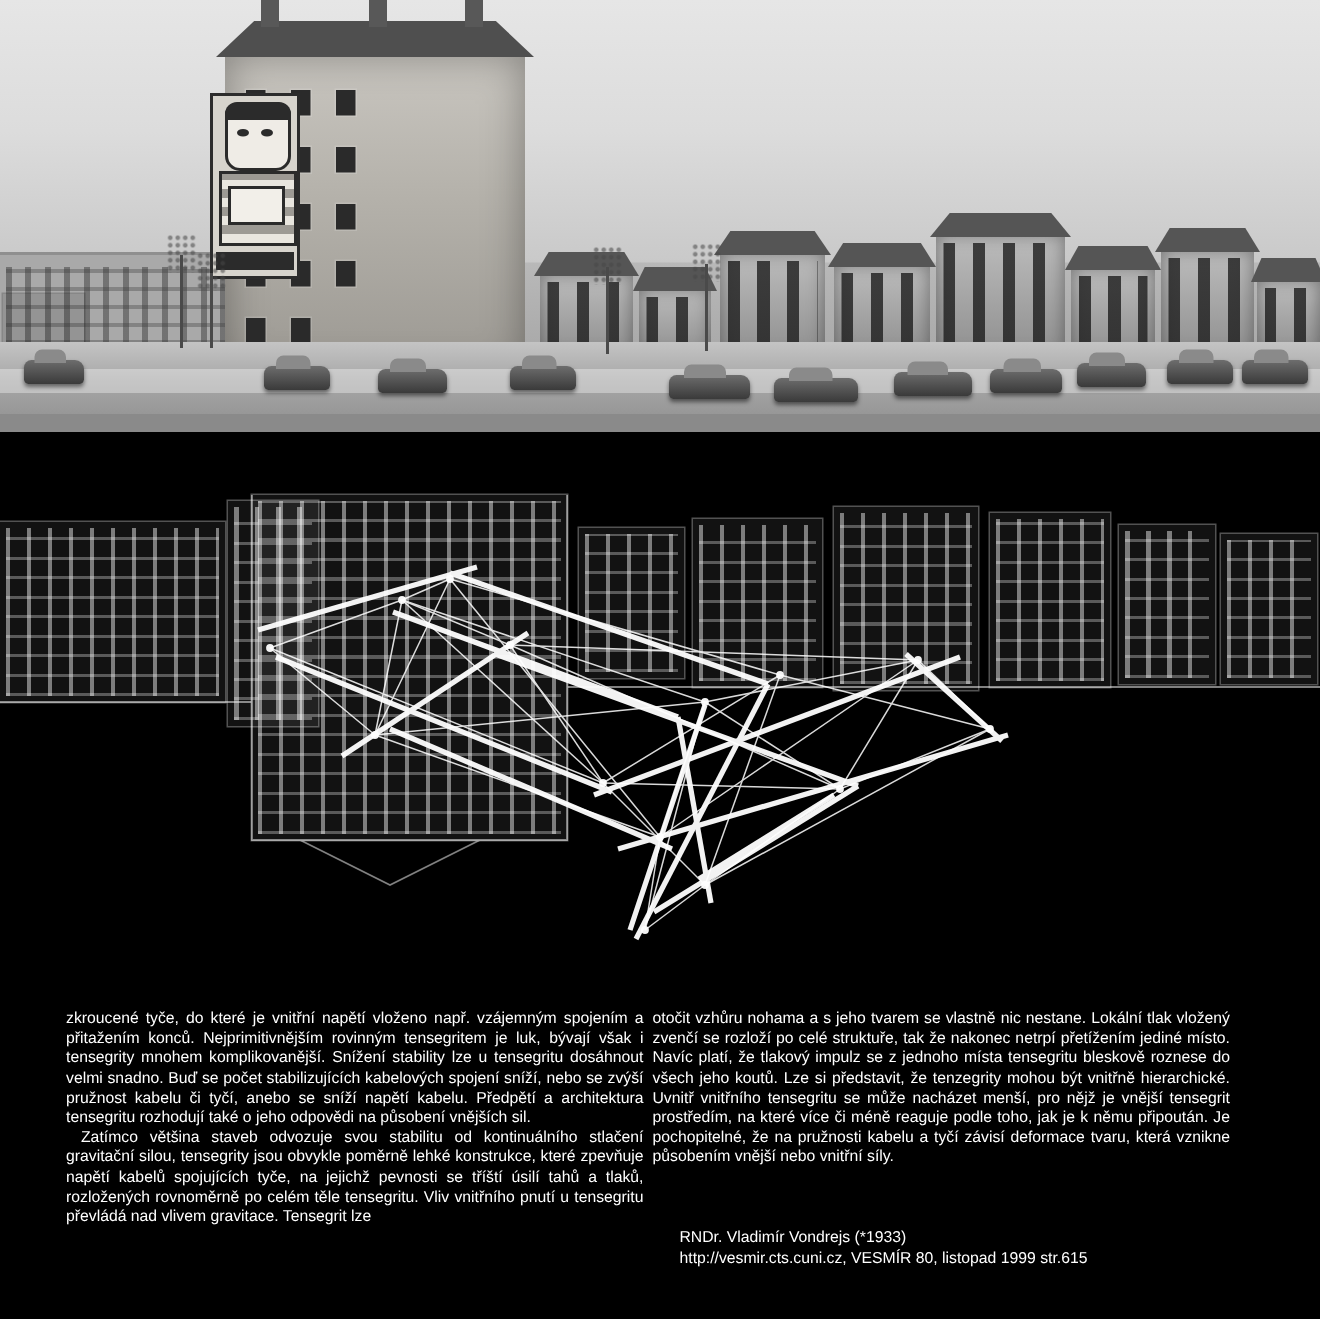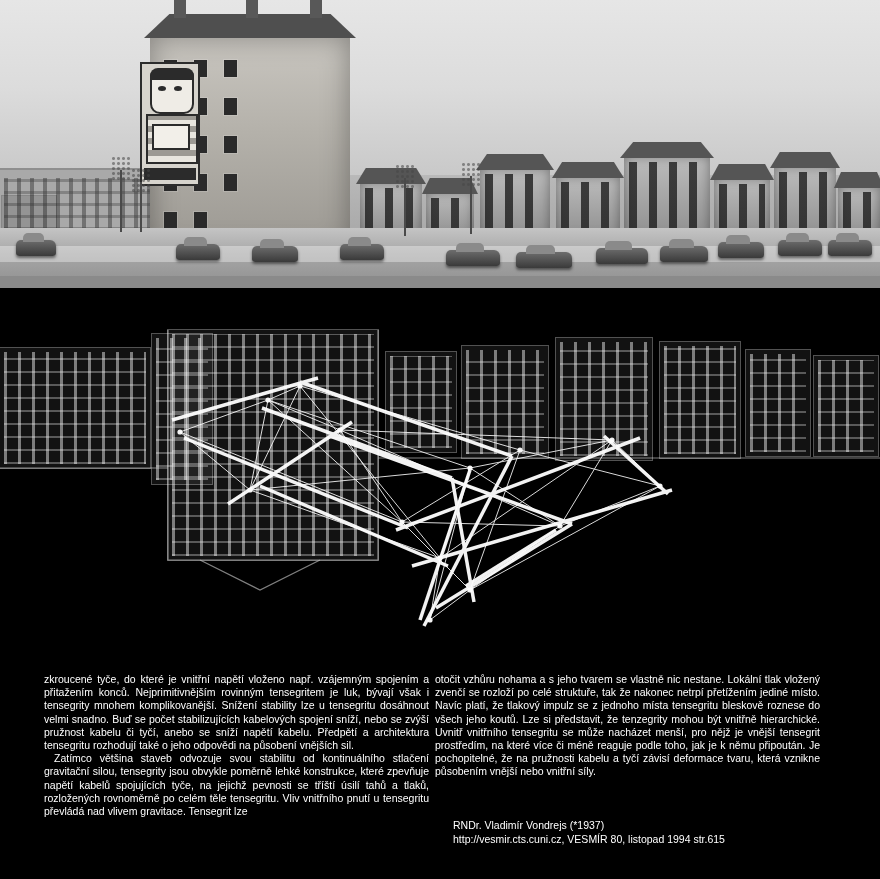--- a/index.html
+++ b/index.html
@@ -442,19 +442,19 @@
     <div class="col left">
       <p>zkroucené tyče, do které je vnitřní napětí vloženo např. vzájemným spojením a přitažením konců. Nejprimitivnějším rovinným tensegritem je luk, bývají však i tensegrity mnohem komplikovanější. Snížení stability lze u tensegritu dosáhnout velmi snadno. Buď se počet stabilizujících kabelových spojení sníží, nebo se zvýší pružnost kabelu či tyčí, anebo se sníží napětí kabelu. Předpětí a architektura tensegritu rozhodují také o jeho odpovědi na působení vnějších sil.</p>
       <p class="indent">Zatímco většina staveb odvozuje svou stabilitu od kontinuálního stlačení gravitační silou, tensegrity jsou obvykle poměrně lehké konstrukce, které zpevňuje napětí kabelů spojujících tyče, na jejichž pevnosti se tříští úsilí tahů a tlaků, rozložených rovnoměrně po celém těle tensegritu. Vliv vnitřního pnutí u tensegritu převládá nad vlivem gravitace. Tensegrit lze</p>
     </div>
 
     <div class="col right">
       <p>otočit vzhůru nohama a s jeho tvarem se vlastně nic nestane. Lokální tlak vložený zvenčí se rozloží po celé struktuře, tak že nakonec netrpí přetížením jediné místo. Navíc platí, že tlakový impulz se z jednoho místa tensegritu bleskově roznese do všech jeho koutů. Lze si představit, že tenzegrity mohou být vnitřně hierarchické. Uvnitř vnitřního tensegritu se může nacházet menší, pro nějž je vnější tensegrit prostředím, na které více či méně reaguje podle toho, jak je k němu připoután. Je pochopitelné, že na pružnosti kabelu a tyčí závisí deformace tvaru, která vznikne působením vnější nebo vnitřní síly.</p>
     </div>
 
     <div class="credit">
-      <div>RNDr. Vladimír Vondrejs (*1937)</div>
-      <div>http://vesmir.cts.cuni.cz, VESMÍR 80, listopad 1994 str.615</div>
+      <div>RNDr. Vladimír Vondrejs (*1933)</div>
+      <div>http://vesmir.cts.cuni.cz, VESMÍR 80, listopad 1999 str.615</div>
     </div>
 
   </div>
 
 </div>
 
 </body></html>

